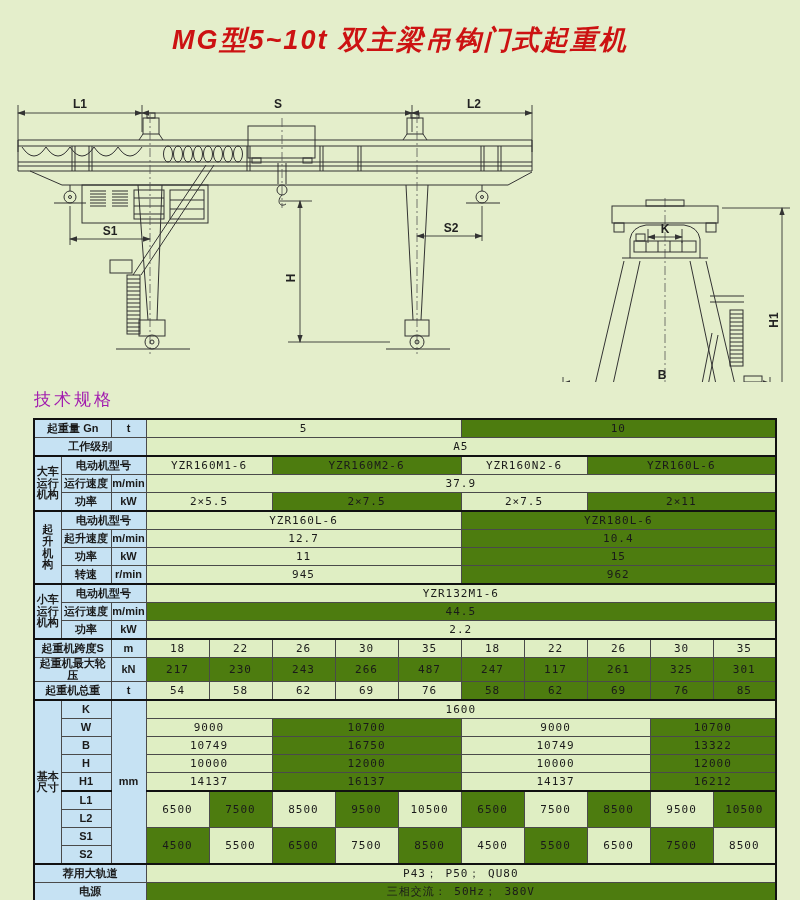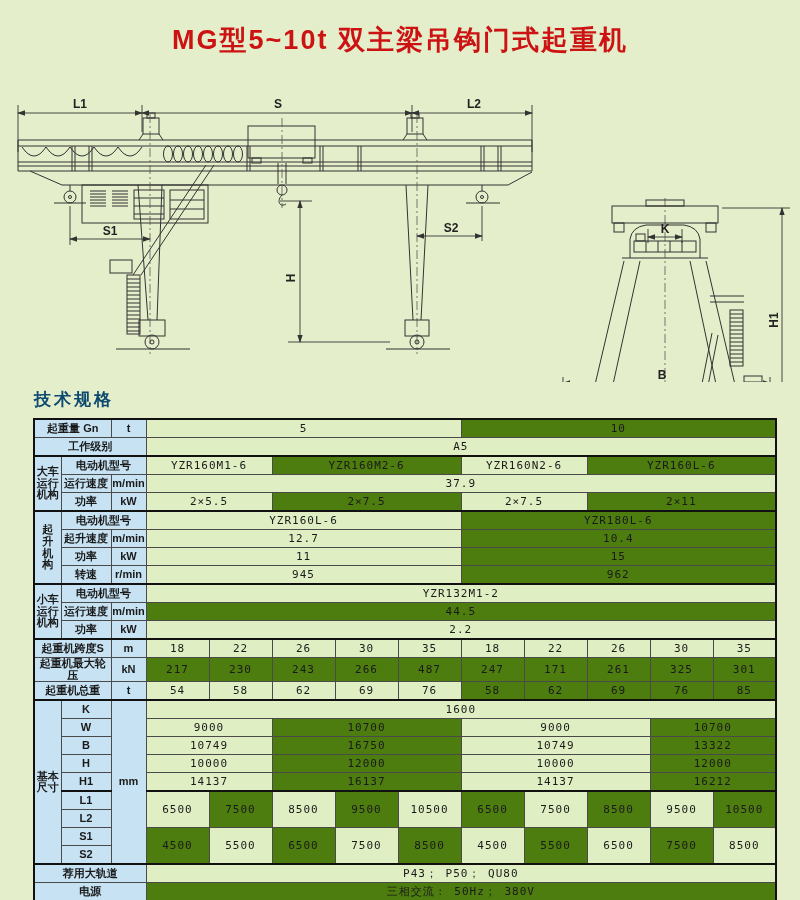--- a/index.html
+++ b/index.html
@@ -5,26 +5,26 @@
   html,body{margin:0;padding:0;}
   body{
     width:800px;height:900px;position:relative;overflow:hidden;
     background:#e4eecb;
     font-family:"Liberation Sans","DejaVu Sans",sans-serif;
     color:#1a1a1a;
   }
   .page-title{
     position:absolute;top:22px;left:0;width:800px;
     text-align:center;font-size:27px;font-weight:bold;
-    color:#cc1212;letter-spacing:2px;margin:0;
+    color:#cc1212;letter-spacing:2px;margin:0;font-style:italic;
   }
   .drawing-area{position:absolute;left:10px;top:88px;width:780px;height:294px;}
   .section-heading{
     position:absolute;left:34px;top:388px;margin:0;
-    font-size:17px;font-weight:bold;color:#0c4a6e;letter-spacing:3px;
+    font-size:17px;font-weight:normal;color:#a21caf;letter-spacing:3px;
   }
   table.spec{
     position:absolute;left:33px;top:418px;width:742px;
     border-collapse:collapse;table-layout:fixed;
     border:2px solid #111;
     font-size:11px;
   }
   table.spec td{
     border:1px solid #4a4a4a;
     height:17px;padding:0;text-align:center;vertical-align:middle;
@@ -381,21 +381,21 @@
         <td class="h">转速</td>
         <td class="h">r/min</td>
         <td colspan="5" class="g">945</td>
         <td colspan="5" class="b ml">962</td>
       </tr>
       <tr class="tt">
         <td rowspan="3" class="hv">小车
 运行
 机构</td>
         <td colspan="2" class="h">电动机型号</td>
-        <td colspan="10" class="g">YZR132M1-2</td>
+        <td colspan="10" class="g">YZR132M1-6</td>
       </tr>
       <tr>
         <td class="h">运行速度</td>
         <td class="h">m/min</td>
         <td colspan="10" class="b">44.5</td>
       </tr>
       <tr>
         <td class="h">功率</td>
         <td class="h">kW</td>
         <td colspan="10" class="g">2.2</td>
@@ -416,21 +416,21 @@
       </tr>
       <tr>
         <td colspan="2" class="h">起重机最大轮压</td>
         <td class="h">kN</td>
         <td class="b">217</td>
         <td class="b">230</td>
         <td class="b">243</td>
         <td class="b">266</td>
         <td class="b">487</td>
         <td class="b ml">247</td>
-        <td class="b">171</td>
+        <td class="b">117</td>
         <td class="b">261</td>
         <td class="b">325</td>
         <td class="b">301</td>
       </tr>
       <tr>
         <td colspan="2" class="h">起重机总重</td>
         <td class="h">t</td>
         <td class="g">54</td>
         <td class="g">58</td>
         <td class="g">62</td>

